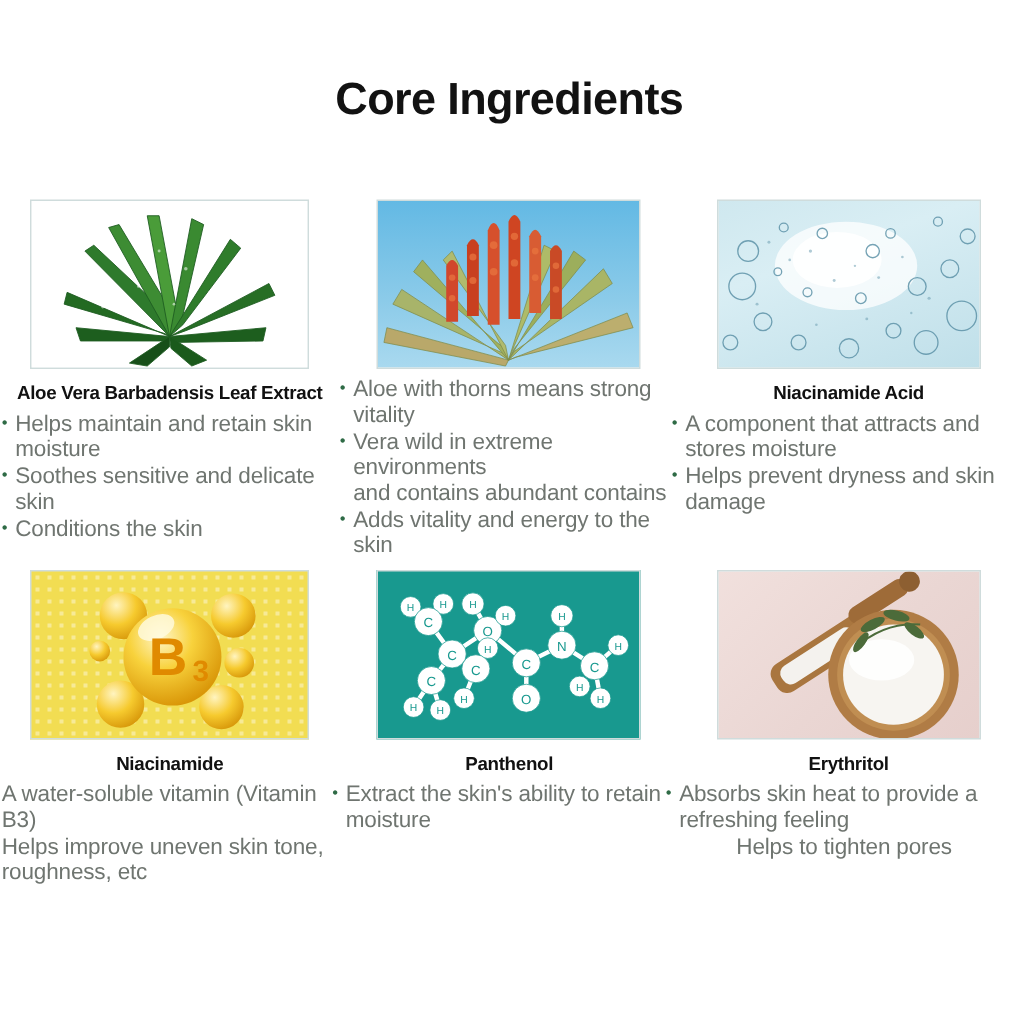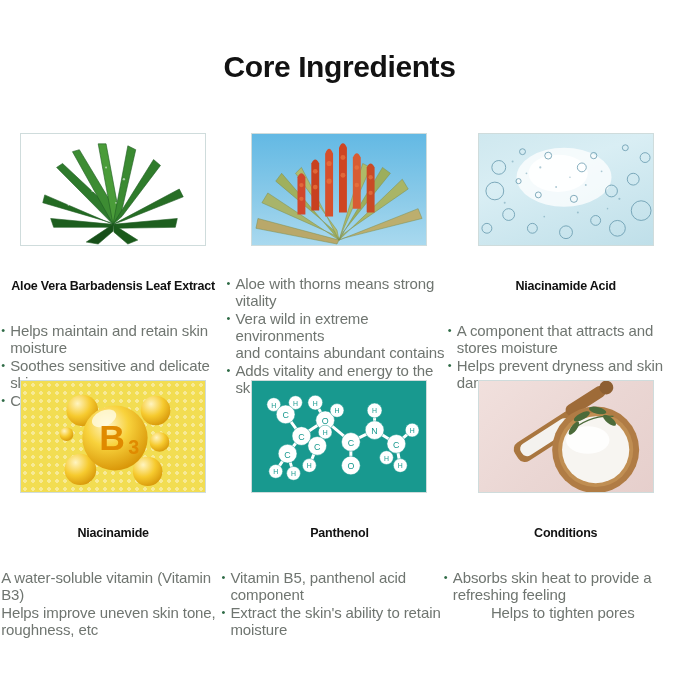--- a/index.html
+++ b/index.html
@@ -43,21 +43,20 @@
     display: flex;
   }
   .row-1 { top: 133px; }
   .row-2 { top: 380px; }
 
   .card {
     width: 226.3px;
     display: flex;
     flex-direction: column;
     align-items: center;
-    gap: 24px;
   }
 
   .thumb-wrap {
     width: 226.3px;
     display: flex;
     justify-content: center;
   }
 
   .thumb {
     width: 186px;
@@ -381,21 +380,20 @@
               <text x="146" y="68" font-size="9">C</text>
               <text x="162" y="53">H</text>
               <text x="150" y="89">H</text>
                 <text x="136" y="81">H</text>
             </g>
           </svg>
         </div>
       </div>
       <div class="card-title">Panthenol</div>
       <ul class="bullets">
-        <li>Vitamin B5, panthenol acid component</li>
         <li>Extract the skin's ability to retain moisture</li>
       </ul>
     </div>
 
     <div class="card card-6">
       <div class="thumb-wrap">
         <div class="thumb ery-bg">
           <svg class="art" viewBox="0 0 176 113" preserveAspectRatio="none">
             <g transform="rotate(-33 70 52)">
               <rect x="30" y="44" width="74" height="22" rx="8" fill="#a9763f"></rect>
@@ -410,21 +408,21 @@
             <g fill="#4c6b3a">
               <ellipse cx="104" cy="36" rx="9" ry="3.4" transform="rotate(-28 104 36)"></ellipse>
               <ellipse cx="120" cy="30" rx="9" ry="3.4" transform="rotate(14 120 30)"></ellipse>
               <ellipse cx="132" cy="40" rx="8" ry="3.2" transform="rotate(38 132 40)"></ellipse>
               <ellipse cx="96" cy="48" rx="8" ry="3" transform="rotate(-54 96 48)"></ellipse>
               <path d="M92 52 Q112 34 136 36" stroke="#4c6b3a" stroke-width="1.4" fill="none"></path>
             </g>
           </svg>
         </div>
       </div>
-      <div class="card-title">Conditions</div>
+      <div class="card-title">Erythritol</div>
       <ul class="bullets">
         <li>Absorbs skin heat to provide a refreshing feeling</li>
         <li class="nobullet">Helps to tighten pores</li>
       </ul>
     </div>
 
   </div>
 
 </div>
 

